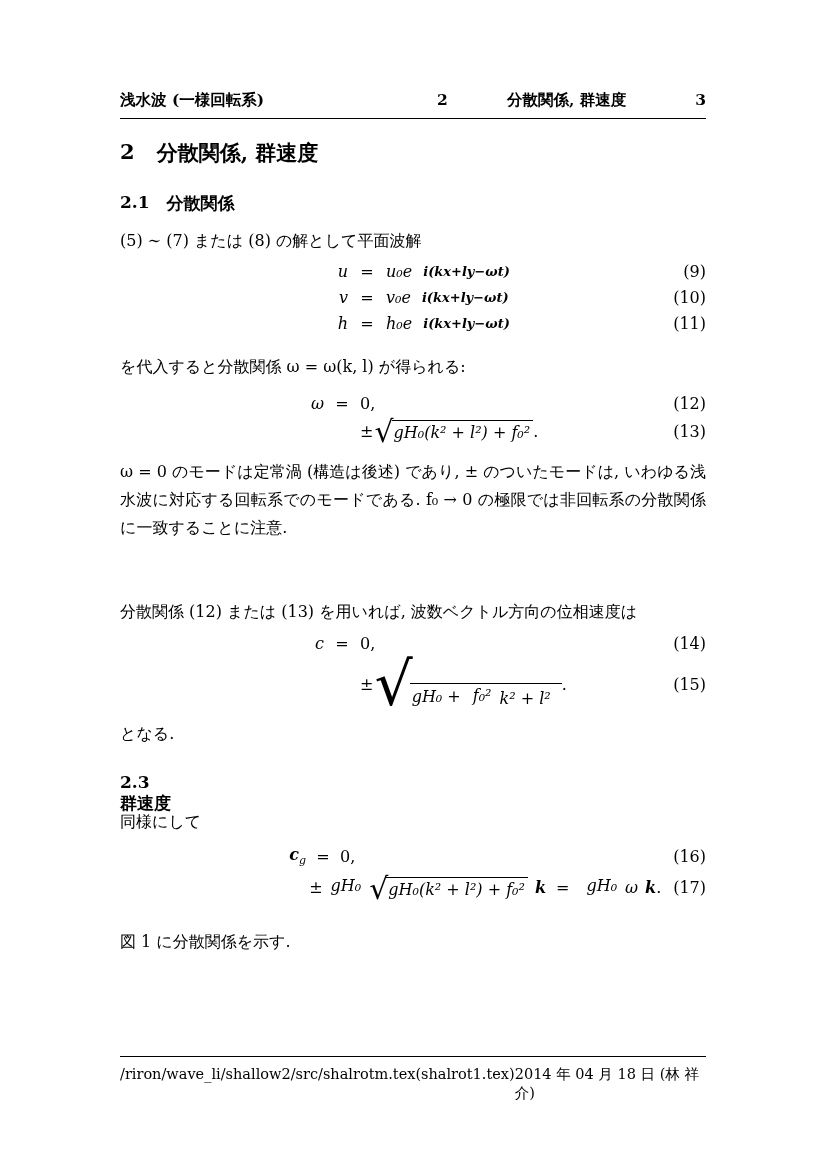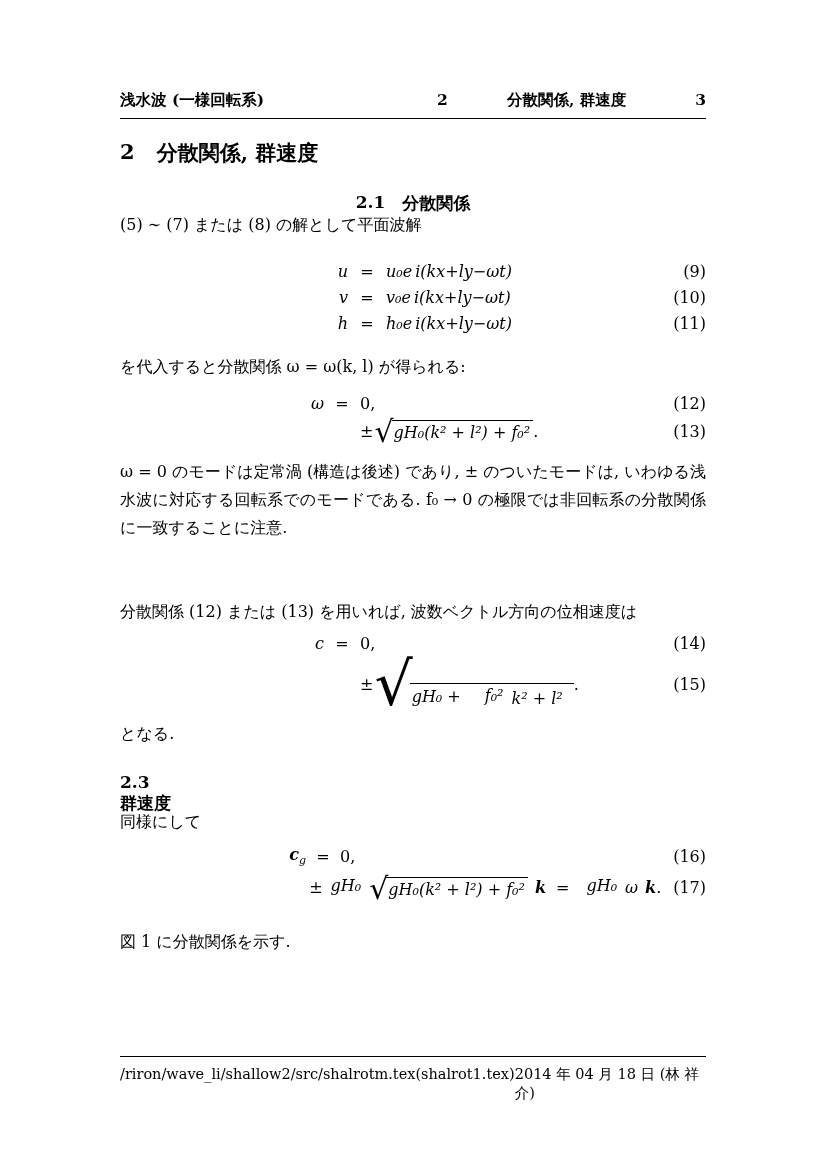--- a/index.html
+++ b/index.html
@@ -21,58 +21,58 @@
   .pheader .hsectitle { margin-right:30px; }
   .pfooter {
     top:1056px; display:flex; justify-content:space-between; align-items:baseline;
     border-top:1.4px solid #000; padding-top:8px; font-size:14.5px;
   }
 
   
   .sec-h { display:flex; font-weight:bold; }
   .h-2   { top:139px; font-size:21px; }
   .h-2 .secnum { margin-right:22px; }
-  .h-sub { font-size:17px;justify-content:center; }
+  .h-sub { font-size:17px; }
   .h-21  { top:192px; }
   .h-22  { top:561px; }
   .h-23  { top:772px;flex-direction:column; }
   .h-sub .secnum { margin-right:17px; }
 
   
   .para { line-height:28px; text-align:justify; }
-  .p-1 { top:211px; } .p-2 { top:353px; } .p-3 { top:458px; }
+  .p-1 { top:227px; } .p-2 { top:353px; } .p-3 { top:458px; }
   .p-4 { top:598px; } .p-5 { top:720px; } .p-6 { top:808px; } .p-7 { top:892px;margin-top:36px; }
 
   
   .eqgroup { display:block; }
   .eqg-1 { top:262px; } .eqg-2 { top:394px; } .eqg-3 { top:634px; } .eqg-4 { top:845px; }
   .eqrow { display:flex; align-items:center; }
   .eqrow + .eqrow { margin-top:7px; }
   .eqrow .lhs { text-align:right; white-space:nowrap; }
   .eqrow .rel { text-align:center; }
   .eqrow .rhs { flex:1; display:flex; align-items:center; white-space:nowrap; }
   .eqrow .eqnum { width:52px; text-align:right; }
   .g1 .lhs { width:228px; } .g1 .rel { width:38px; }
   .g2 .lhs { width:204px; } .g2 .rel { width:36px; }
   .g4 .lhs { width:186px; } .g4 .rel { width:34px; }
 
   .mi  { font-style:italic; }
   .mbf { font-style:italic; font-weight:bold; }
   .pm  { font-style:normal; margin-right:1px; }
-  .msup { font-size:16px; vertical-align:7px; margin-left:3px; font-style:italic; }
+  .msup { font-size:13px; vertical-align:7px; margin-left:11px; font-style:italic;font-weight:bold; }
   .msub { font-size:11px; font-style:italic; }
   .rel2 { margin:0 10px; }
 
   
   .sqrt { display:inline-flex; align-items:flex-end; vertical-align:middle; }
   .sqrt .rad { font-style:normal; font-size:30px; line-height:23px; margin-right:-2px; }
   .sqrt .radicand { border-top:1.4px solid #000; padding:2px 3px 0 2px; line-height:20px; }
   .sqrt-lg .rad { font-size:60px; line-height:48px; margin-right:-3px; }
   .sqrt-lg .radicand { padding:3px 4px 0 2px; }
-  .radicand-row { display:inline-flex; align-items:center; gap:17px; }
+  .radicand-row { display:inline-flex; align-items:center; gap:5px; }
 
   
   .frac { display:inline-flex; flex-direction:row; align-items:center; vertical-align:middle; margin:0 3px; }
   .fnum { padding:0 4px 2px; line-height:1.15; }
   .fbar { align-self:stretch; border-top:1.4px solid #000; height:0; }
   .fden { padding:3px 4px 0; line-height:1.15; display:inline-flex; align-items:flex-end; }
 </style>
 </head>
 <body>
 

